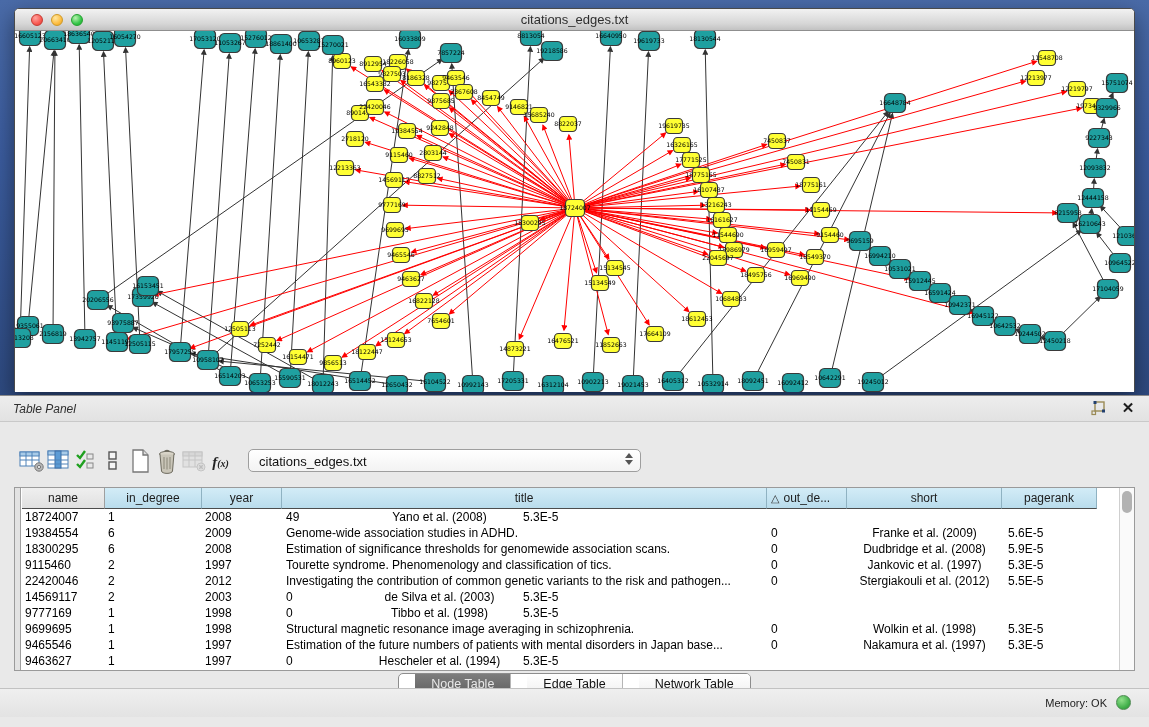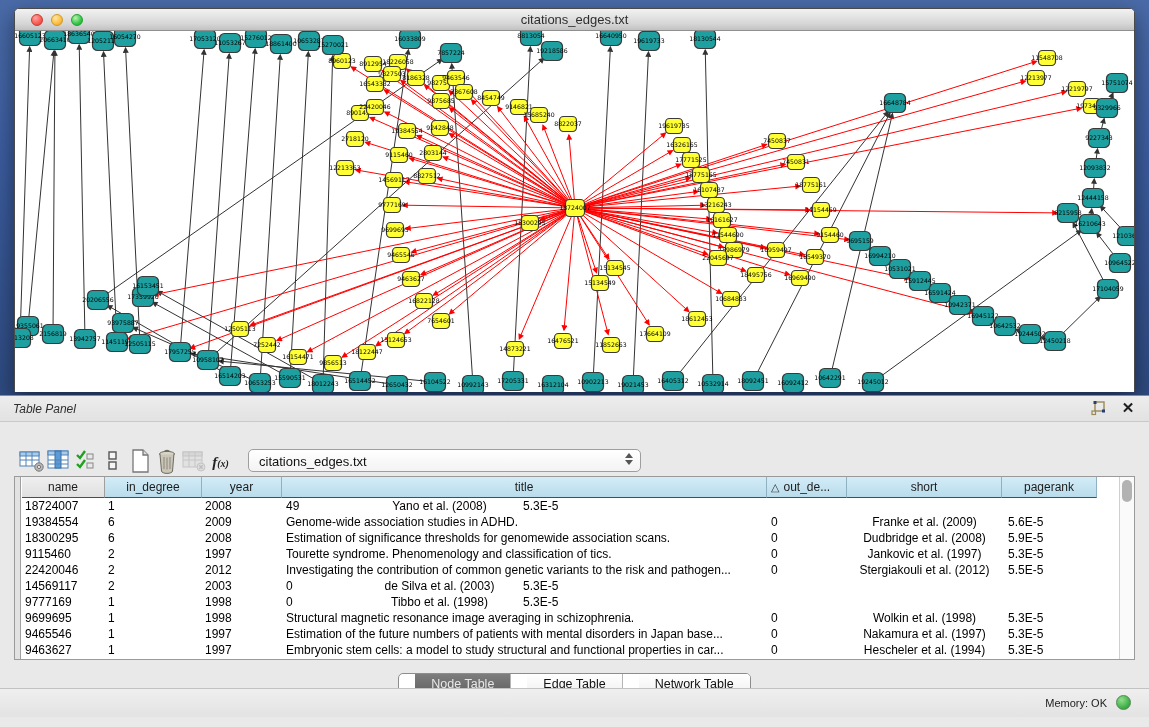--- a/index.html
+++ b/index.html
@@ -41,21 +41,21 @@
   .fx small { font-size:10px; }
   .combo { position:relative; margin-left:14px; width:393px; height:23px; background:linear-gradient(#ffffff,#f3f3f3);
     border:1px solid #9e9e9e; border-radius:5px; cursor:pointer; box-shadow:inset 0 1px 0 #fff; }
   .combo-label { position:absolute; left:10px; top:4px; font-size:13px; color:#111; }
   .stepper { position:absolute; right:7px; top:3px; display:flex; flex-direction:column; gap:2px; }
   .stepper i { width:0; height:0; border-left:4px solid transparent; border-right:4px solid transparent; }
   .stepper .up { border-bottom:5px solid #555; }
   .stepper .dn { border-top:5px solid #555; }
 
   
-  .tablewrap { position:absolute; left:14px; top:80px; width:1121px; height:184px; background:#fff; border:1px solid #9a9a9a; }
+  .tablewrap { position:absolute; left:14px; top:91px; width:1121px; height:184px; background:#fff; border:1px solid #9a9a9a; }
   .gutter { position:absolute; left:0; top:0; width:6px; height:100%; background:#e2e2e2; border-right:1px solid #9f9f9f; }
   .thead { position:absolute; left:7px; top:0; right:15px; height:21px; display:flex; }
   .th { height:21px; font-size:12px; color:#1c1c1c; background:linear-gradient(#d3ecf7,#b9dcec);
     border-right:1px solid #8fb2c2; border-bottom:1px solid #4c4c4c; display:flex; align-items:center; justify-content:center; cursor:pointer; overflow:hidden; white-space:nowrap; }
   .th.c0 { background:linear-gradient(#efefef,#e0e0e0); border-right:1px solid #9f9f9f; }
   .th.c4 { justify-content:flex-start; padding-left:4px; }
   .sort { margin-right:4px; font-size:11px; color:#333; }
   .tbody { position:absolute; left:7px; top:21px; right:15px; bottom:0; overflow:hidden; }
   .tr { display:flex; height:16px; cursor:default; }
   .td { font-size:12px; color:#000; line-height:16px; white-space:nowrap; overflow:hidden; }
@@ -971,21 +971,20 @@
             <div class="td c2">1997</div>
             <div class="td c3">Estimation of the future numbers of patients with mental disorders in Japan base...</div>
             <div class="td c4">0</div>
             <div class="td c5">Nakamura et al. (1997)</div>
             <div class="td c6">5.3E-5</div>
           </div>
           <div class="tr">
             <div class="td c0">9463627</div>
             <div class="td c1">1</div>
             <div class="td c2">1997</div>
-            <div class="td c3">Embryonic stem cells: a model to study structural and functional properties in car...</div>
             <div class="td c4">0</div>
             <div class="td c5">Hescheler et al. (1994)</div>
             <div class="td c6">5.3E-5</div>
           </div>
         </div>
       <div class="vscroll">
         <div class="vthumb"></div>
       </div>
     </div>
 

